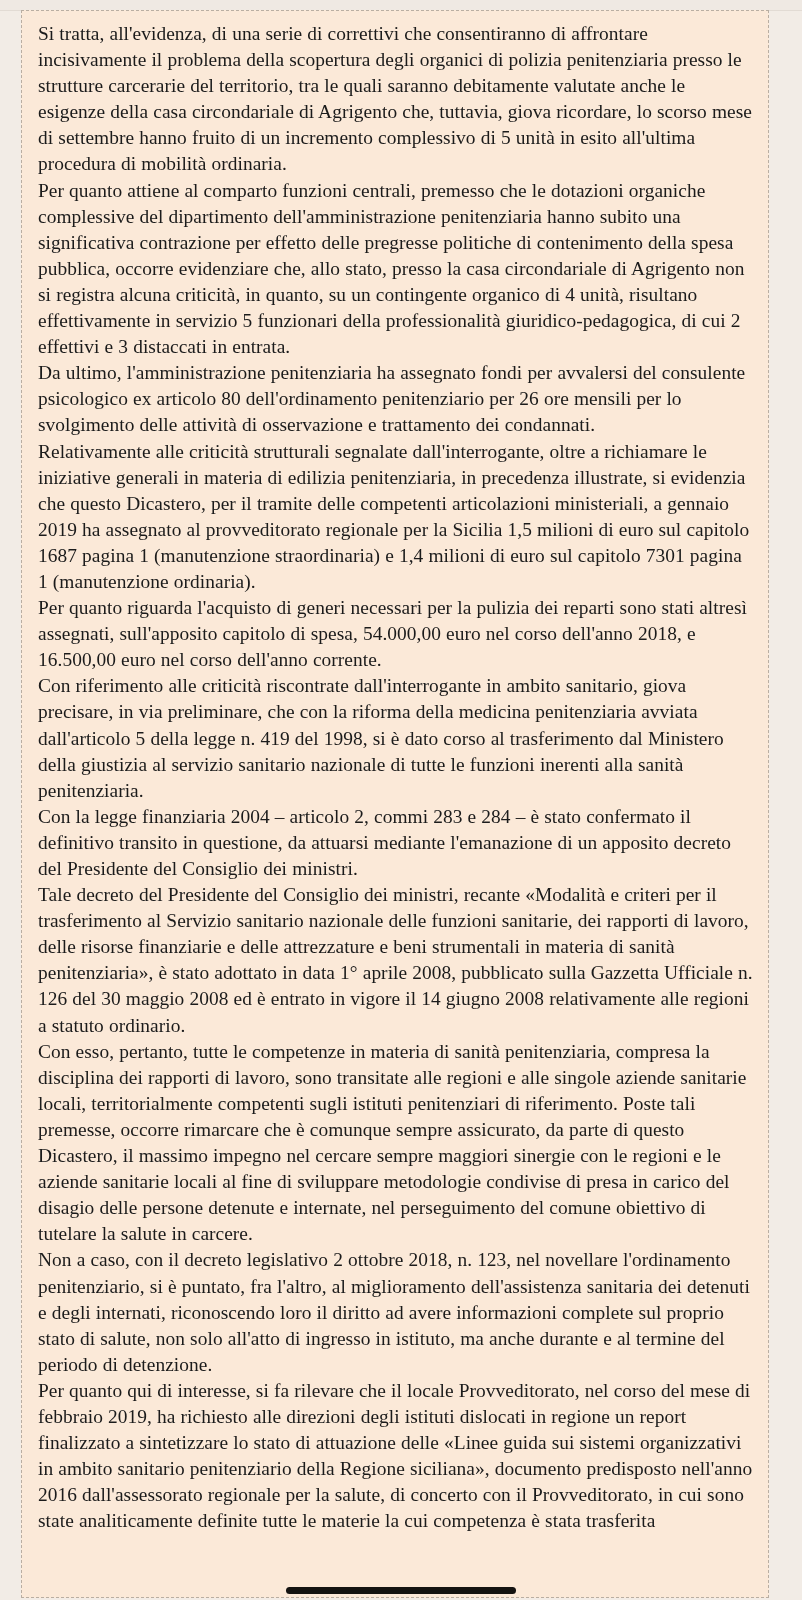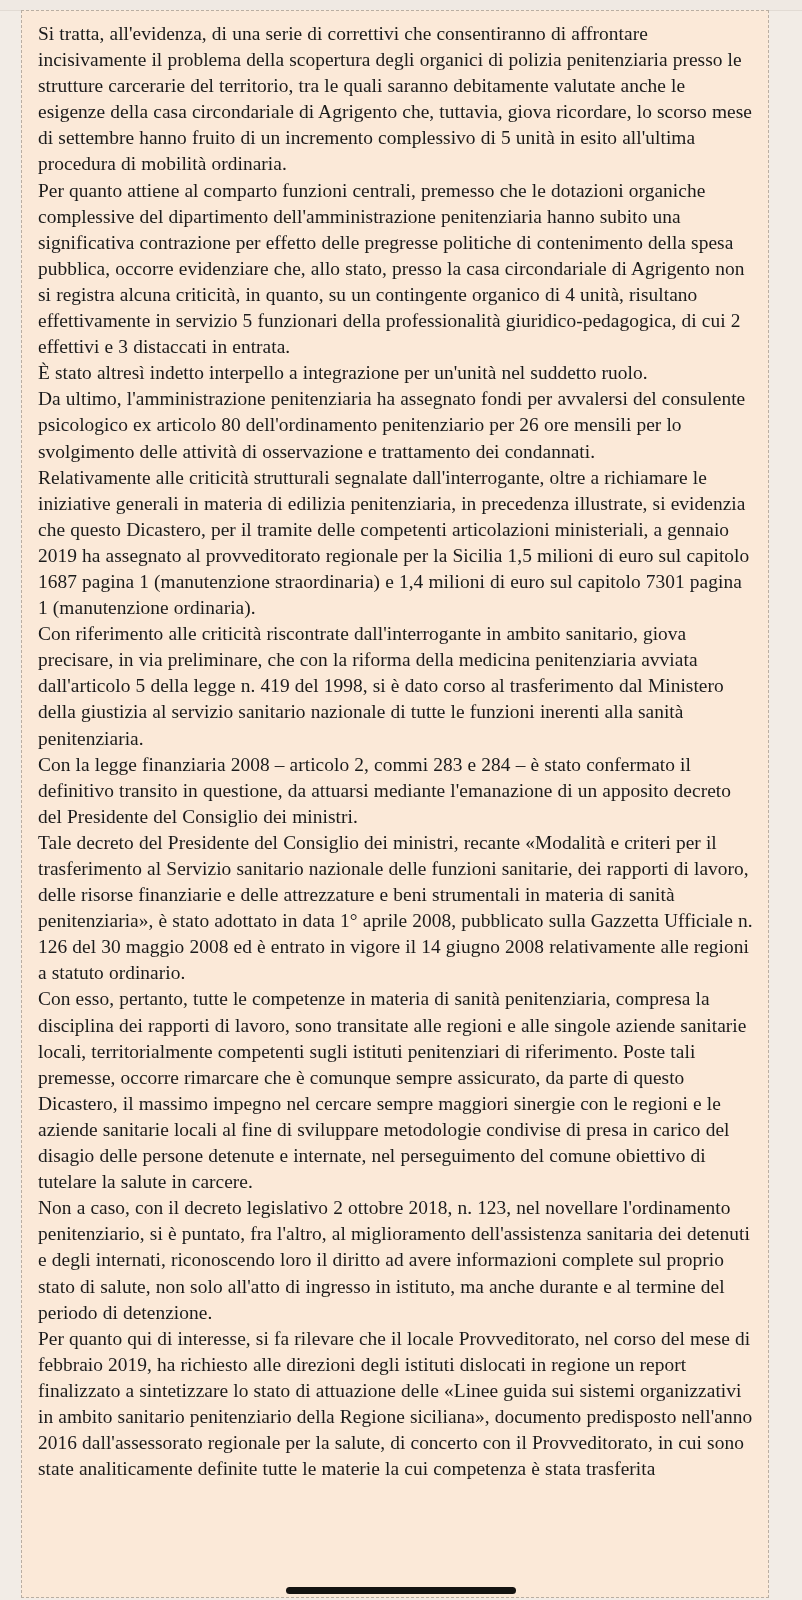--- a/index.html
+++ b/index.html
@@ -84,25 +84,25 @@
 <body>
 
 <div class="page">
 
   <div class="top-strip"></div>
 
   <div class="doc-frame">
     <div class="doc-body">
       <p class="para">Si tratta, all'evidenza, di una serie di correttivi che consentiranno di affrontare incisivamente il problema della scopertura degli organici di polizia penitenziaria presso le strutture carcerarie del territorio, tra le quali saranno debitamente valutate anche le esigenze della casa circondariale di Agrigento che, tuttavia, giova ricordare, lo scorso mese di settembre hanno fruito di un incremento complessivo di 5 unità in esito all'ultima procedura di mobilità ordinaria.</p>
       <p class="para">Per quanto attiene al comparto funzioni centrali, premesso che le dotazioni organiche complessive del dipartimento dell'amministrazione penitenziaria hanno subito una significativa contrazione per effetto delle pregresse politiche di contenimento della spesa pubblica, occorre evidenziare che, allo stato, presso la casa circondariale di Agrigento non si registra alcuna criticità, in quanto, su un contingente organico di 4 unità, risultano effettivamente in servizio 5 funzionari della professionalità giuridico-pedagogica, di cui 2 effettivi e 3 distaccati in entrata.</p>
-      <p class="para">È stato altresì indetto interpello a integrazione per un'unità nel suddetto ruolo.</p>
       <p class="para">Da ultimo, l'amministrazione penitenziaria ha assegnato fondi per avvalersi del consulente psicologico ex articolo 80 dell'ordinamento penitenziario per 26 ore mensili per lo svolgimento delle attività di osservazione e trattamento dei condannati.</p>
       <p class="para">Relativamente alle criticità strutturali segnalate dall'interrogante, oltre a richiamare le iniziative generali in materia di edilizia penitenziaria, in precedenza illustrate, si evidenzia che questo Dicastero, per il tramite delle competenti articolazioni ministeriali, a gennaio 2019 ha assegnato al provveditorato regionale per la Sicilia 1,5 milioni di euro sul capitolo 1687 pagina 1 (manutenzione straordinaria) e 1,4 milioni di euro sul capitolo 7301 pagina 1 (manutenzione ordinaria).</p>
+      <p class="para">Per quanto riguarda l'acquisto di generi necessari per la pulizia dei reparti sono stati altresì assegnati, sull'apposito capitolo di spesa, 54.000,00 euro nel corso dell'anno 2018, e 16.500,00 euro nel corso dell'anno corrente.</p>
       <p class="para">Con riferimento alle criticità riscontrate dall'interrogante in ambito sanitario, giova precisare, in via preliminare, che con la riforma della medicina penitenziaria avviata dall'articolo 5 della legge n. 419 del 1998, si è dato corso al trasferimento dal Ministero della giustizia al servizio sanitario nazionale di tutte le funzioni inerenti alla sanità penitenziaria.</p>
-      <p class="para">Con la legge finanziaria 2008 – articolo 2, commi 283 e 284 – è stato confermato il definitivo transito in questione, da attuarsi mediante l'emanazione di un apposito decreto del Presidente del Consiglio dei ministri.</p>
+      <p class="para">Con la legge finanziaria 2004 – articolo 2, commi 283 e 284 – è stato confermato il definitivo transito in questione, da attuarsi mediante l'emanazione di un apposito decreto del Presidente del Consiglio dei ministri.</p>
       <p class="para">Tale decreto del Presidente del Consiglio dei ministri, recante «Modalità e criteri per il trasferimento al Servizio sanitario nazionale delle funzioni sanitarie, dei rapporti di lavoro, delle risorse finanziarie e delle attrezzature e beni strumentali in materia di sanità penitenziaria», è stato adottato in data 1° aprile 2008, pubblicato sulla Gazzetta Ufficiale n. 126 del 30 maggio 2008 ed è entrato in vigore il 14 giugno 2008 relativamente alle regioni a statuto ordinario.</p>
       <p class="para">Con esso, pertanto, tutte le competenze in materia di sanità penitenziaria, compresa la disciplina dei rapporti di lavoro, sono transitate alle regioni e alle singole aziende sanitarie locali, territorialmente competenti sugli istituti penitenziari di riferimento. Poste tali premesse, occorre rimarcare che è comunque sempre assicurato, da parte di questo Dicastero, il massimo impegno nel cercare sempre maggiori sinergie con le regioni e le aziende sanitarie locali al fine di sviluppare metodologie condivise di presa in carico del disagio delle persone detenute e internate, nel perseguimento del comune obiettivo di tutelare la salute in carcere.</p>
       <p class="para">Non a caso, con il decreto legislativo 2 ottobre 2018, n. 123, nel novellare l'ordinamento penitenziario, si è puntato, fra l'altro, al miglioramento dell'assistenza sanitaria dei detenuti e degli internati, riconoscendo loro il diritto ad avere informazioni complete sul proprio stato di salute, non solo all'atto di ingresso in istituto, ma anche durante e al termine del periodo di detenzione.</p>
       <p class="para">Per quanto qui di interesse, si fa rilevare che il locale Provveditorato, nel corso del mese di febbraio 2019, ha richiesto alle direzioni degli istituti dislocati in regione un report finalizzato a sintetizzare lo stato di attuazione delle «Linee guida sui sistemi organizzativi in ambito sanitario penitenziario della Regione siciliana», documento predisposto nell'anno 2016 dall'assessorato regionale per la salute, di concerto con il Provveditorato, in cui sono state analiticamente definite tutte le materie la cui competenza è stata trasferita</p>
     </div>
   </div>
 
   <div class="scrollbar-track">
     <div class="scrollbar-thumb"></div>
   </div>

